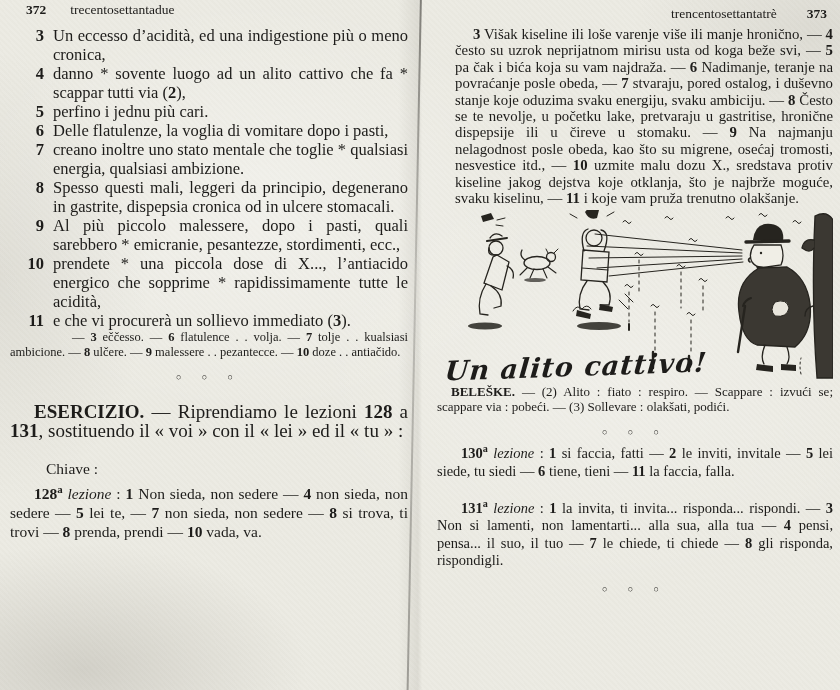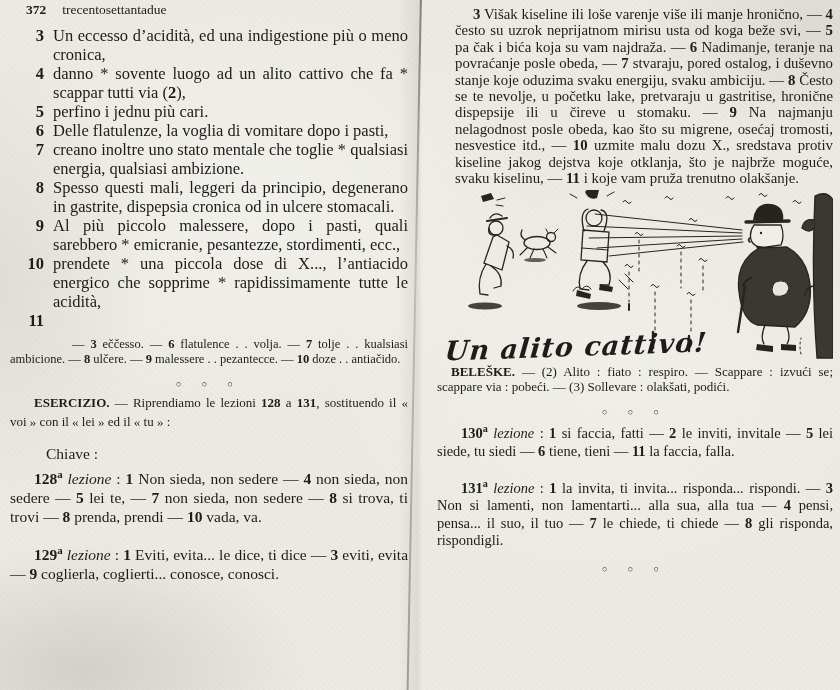--- a/index.html
+++ b/index.html
@@ -23,31 +23,31 @@
   }
   .gutter-shade{
     position:absolute;left:398px;top:0;width:44px;height:100%;
     background:linear-gradient(to right, transparent, rgba(90,85,75,0.10) 45%, transparent 55%, transparent);
   }
   .page-left{position:absolute;left:10px;top:2px;width:398px;}
   .page-right{position:absolute;left:437px;top:2px;width:396px;}
 
   .runhead{display:flex;font-size:13.5px;}
   .runhead .pgnum{font-weight:bold;}
-  .page-left .runhead{gap:16px;margin-left:16px;}
+  .page-left .runhead{gap:24px;margin-left:16px;}
   .page-right .runhead{justify-content:flex-end;gap:30px;padding-right:6px;margin-top:4px;}
 
   .items{font-size:16.5px;line-height:19px;margin-top:8px;}
   .item{display:flex;}
   .item .n{flex:0 0 34px;text-align:right;padding-right:9px;font-weight:bold;}
   .item .t{flex:1;text-align:justify;}
 
-  .footnote{font-size:12.5px;line-height:14.5px;text-align:justify;text-indent:62px;margin-top:7px;}
+  .footnote{font-size:12.5px;line-height:14.5px;text-align:justify;text-indent:62px;margin-top:0;}
   .sep{text-align:center;font-size:9px;letter-spacing:9px;margin:5px 0 3px 0;color:#262522;}
-  .exercise{font-size:13px;line-height:19px;text-align:justify;text-indent:24px;margin-top:4px;}
+  .exercise{font-size:19px;line-height:19px;text-align:justify;text-indent:24px;margin-top:20px;}
   .chiave{font-size:15.5px;line-height:19px;margin-left:36px;}
   .lesson{font-size:15.5px;line-height:19px;text-align:justify;text-indent:24px;margin-top:2px;}
   .page-right .lesson{font-size:14.5px;line-height:17.5px;}
 
   .para-sr{font-size:14.8px;line-height:16.4px;text-align:justify;text-indent:18px;margin:4px 0 0 18px;}
 
   .cartoon-wrap{position:relative;height:172px;margin-top:4px;}
   .cartoon-wrap svg{position:absolute;left:0;top:0;}
   .script-caption{
     position:absolute;left:8px;bottom:0;
@@ -103,46 +103,46 @@
       <div class="item">
         <span class="n">9</span>
         <span class="t boldnums">Al più piccolo malessere, dopo i pasti, quali sarebbero * emicranie, pesantezze, stordimenti, ecc.,</span>
       </div>
       <div class="item">
         <span class="n">10</span>
         <span class="t boldnums">prendete * una piccola dose di X..., l’antiacido energico che sopprime * rapidissimamente tutte le acidità,</span>
       </div>
       <div class="item">
         <span class="n">11</span>
+        <span class="t boldnums">e che vi procurerà un sollievo immediato (<b>3</b>).</span>
       </div>
     </div>
 
     <p class="footnote boldnums">— <b>3</b> eččesso. — <b>6</b> flatulence . . volja. — <b>7</b> tolje . . kualsiasi ambicione. — <b>8</b> ulčere. — <b>9</b> malessere . . pezantecce. — <b>10</b> doze . . antiačido.</p>
 
     <div class="sep">○ ○ ○</div>
 
     <p class="exercise">
       <b>ESERCIZIO.</b>
       <span class="boldnums">— Riprendiamo le lezioni <b>128</b> a <b>131</b>, sostituendo il « voi » con il « lei » ed il « tu » :</span>
     </p>
     <div class="chiave">Chiave :</div>
 
     <p class="lesson">
       <b><span>128</span><sup>a</sup></b>
       <i>lezione</i>
       <span class="boldnums">: <b>1</b> Non sieda, non sedere — <b>4</b> non sieda, non sedere — <b>5</b> lei te, — <b>7</b> non sieda, non sedere — <b>8</b> si trova, ti trovi — <b>8</b> prenda, prendi — <b>10</b> vada, va.</span>
     </p>
-    <p class="lesson">
-      <b><span>129</span><sup>a</sup></b>
-      <i>lezione</i>
-      <span class="boldnums">: <b>1</b> Eviti, evita... le dice, ti dice — <b>3</b> eviti, evita — <b>9</b> coglierla, coglierti... conosce, conosci.</span>
-    </p>
   </div>
 
   <div class="page-right">
+    <div class="runhead">
+      <span>trencentosettantatrè</span>
+      <span class="pgnum">373</span>
+    </div>
 
     <p class="para-sr boldnums"><b>3</b> Višak kiseline ili loše varenje više ili manje hronično, — <b>4</b> često su uzrok neprijatnom mirisu usta od koga beže svi, — <b>5</b> pa čak i bića koja su vam najdraža. — <b>6</b> Nadimanje, teranje na povraćanje posle obeda, — <b>7</b> stvaraju, pored ostalog, i duševno stanje koje oduzima svaku energiju, svaku ambiciju. — <b>8</b> Često se te nevolje, u početku lake, pretvaraju u gastritise, hronične dispepsije ili u čireve u stomaku. — <b>9</b> Na najmanju nelagodnost posle obeda, kao što su migrene, osećaj tromosti, nesvestice itd., — <b>10</b> uzmite malu dozu X., sredstava protiv kiseline jakog dejstva koje otklanja, što je najbrže moguće, svaku kiselinu, — <b>11</b> i koje vam pruža trenutno olakšanje.</p>
 
     <div class="cartoon-wrap">
       <svg width="396" height="172" viewBox="0 0 396 172">
         <g stroke="#26241f" stroke-width="1.3" fill="none" stroke-linecap="round">
 
           <g transform="translate(26,16)">
             <path d="M18,-10 l10,-3 l3,6 l-11,3 z" fill="#26241f" stroke="none"></path>
             <path d="M34,-6 l8,-2 M33,-1 l7,1" stroke-width="1"></path>

